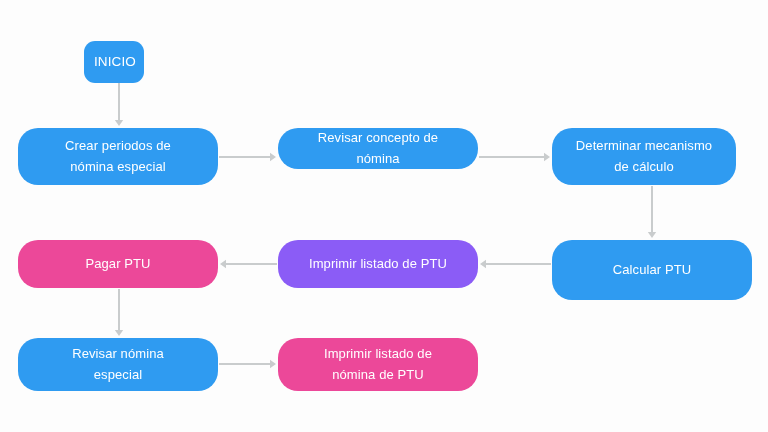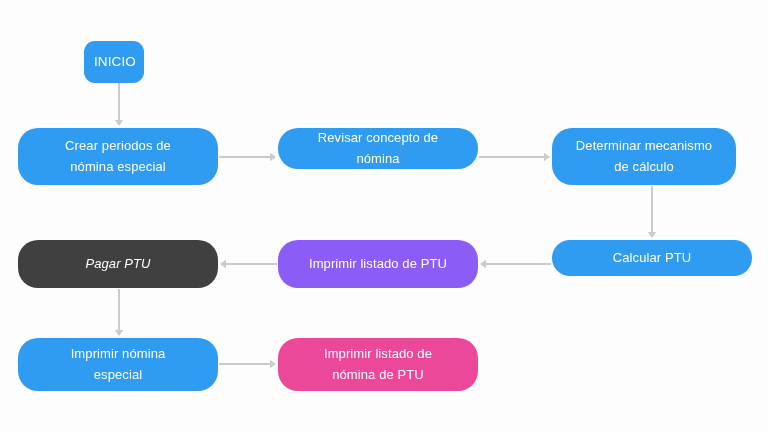--- a/index.html
+++ b/index.html
@@ -104,31 +104,31 @@
 nómina especial</span>
       </div>
       <div class="node" style="left: 278px; top: 128px; width: 200px; height: 41px; background: rgb(47, 155, 241); color: rgb(255, 255, 255);">
         <span class="node-label">Revisar concepto de
 nómina</span>
       </div>
       <div class="node" style="left: 552px; top: 128px; width: 184px; height: 57px; background: rgb(47, 155, 241); color: rgb(255, 255, 255);">
         <span class="node-label">Determinar mecanismo
 de cálculo</span>
       </div>
-      <div class="node" style="left: 552px; top: 240px; width: 200px; height: 36px; background: rgb(47, 155, 241); color: rgb(255, 255, 255);">
+      <div class="node" style="left: 552px; top: 240px; width: 200px; height: 60px; background: rgb(47, 155, 241); color: rgb(255, 255, 255);">
         <span class="node-label">Calcular PTU</span>
       </div>
       <div class="node" style="left: 278px; top: 240px; width: 200px; height: 48px; background: #8b5cf6; color: rgb(255, 255, 255);">
         <span class="node-label">Imprimir listado de PTU</span>
       </div>
-      <div class="node" style="left: 18px; top: 240px; width: 200px; height: 48px; background: #404040; color: rgb(255, 255, 255); font-style: italic;">
+      <div class="node" style="left: 18px; top: 240px; width: 200px; height: 48px; background: #ec4899; color: rgb(255, 255, 255);">
         <span class="node-label">Pagar PTU</span>
       </div>
       <div class="node" style="left: 18px; top: 338px; width: 200px; height: 53px; background: rgb(47, 155, 241); color: rgb(255, 255, 255);">
-        <span class="node-label">Imprimir nómina
+        <span class="node-label">Revisar nómina
 especial</span>
       </div>
       <div class="node" style="left: 278px; top: 338px; width: 200px; height: 53px; background: #ec4899; color: rgb(255, 255, 255);">
         <span class="node-label">Imprimir listado de
 nómina de PTU</span>
       </div>
     </div>
 
 </div>
 

